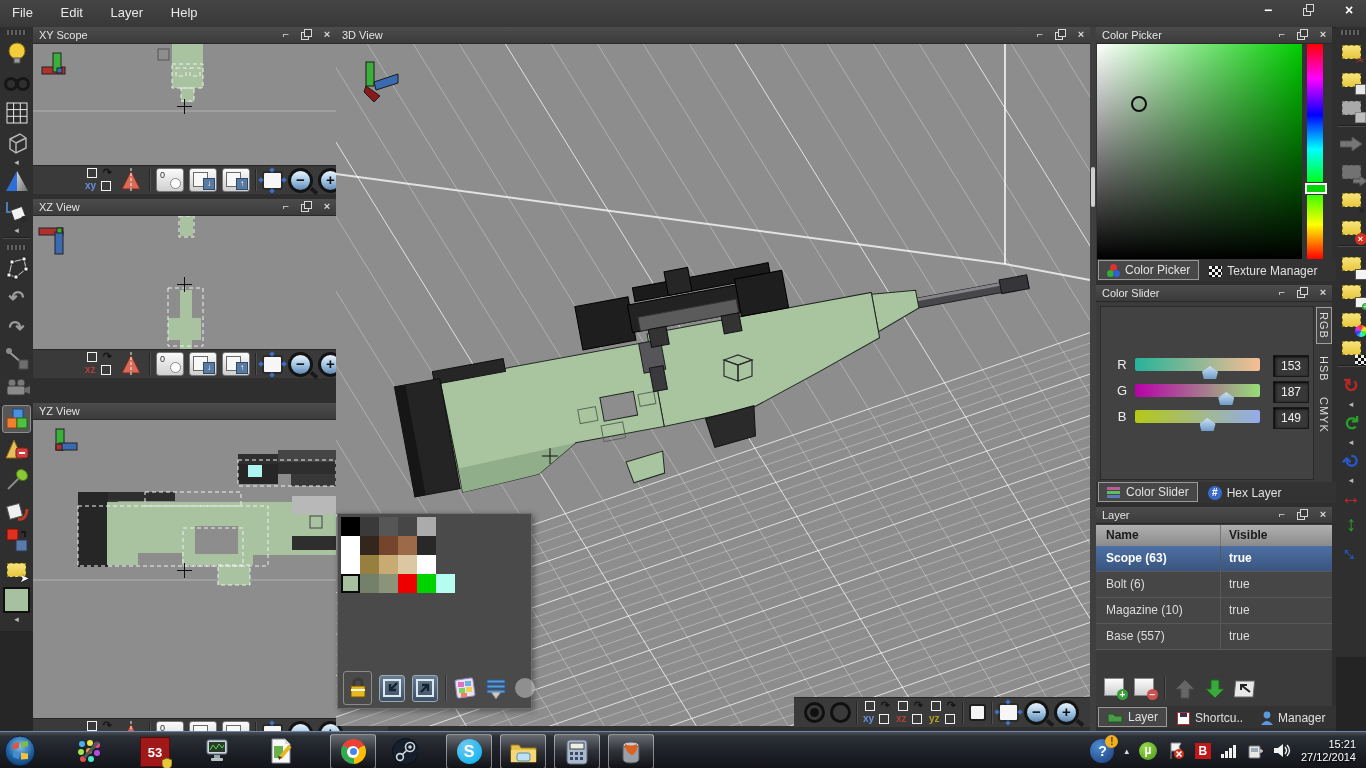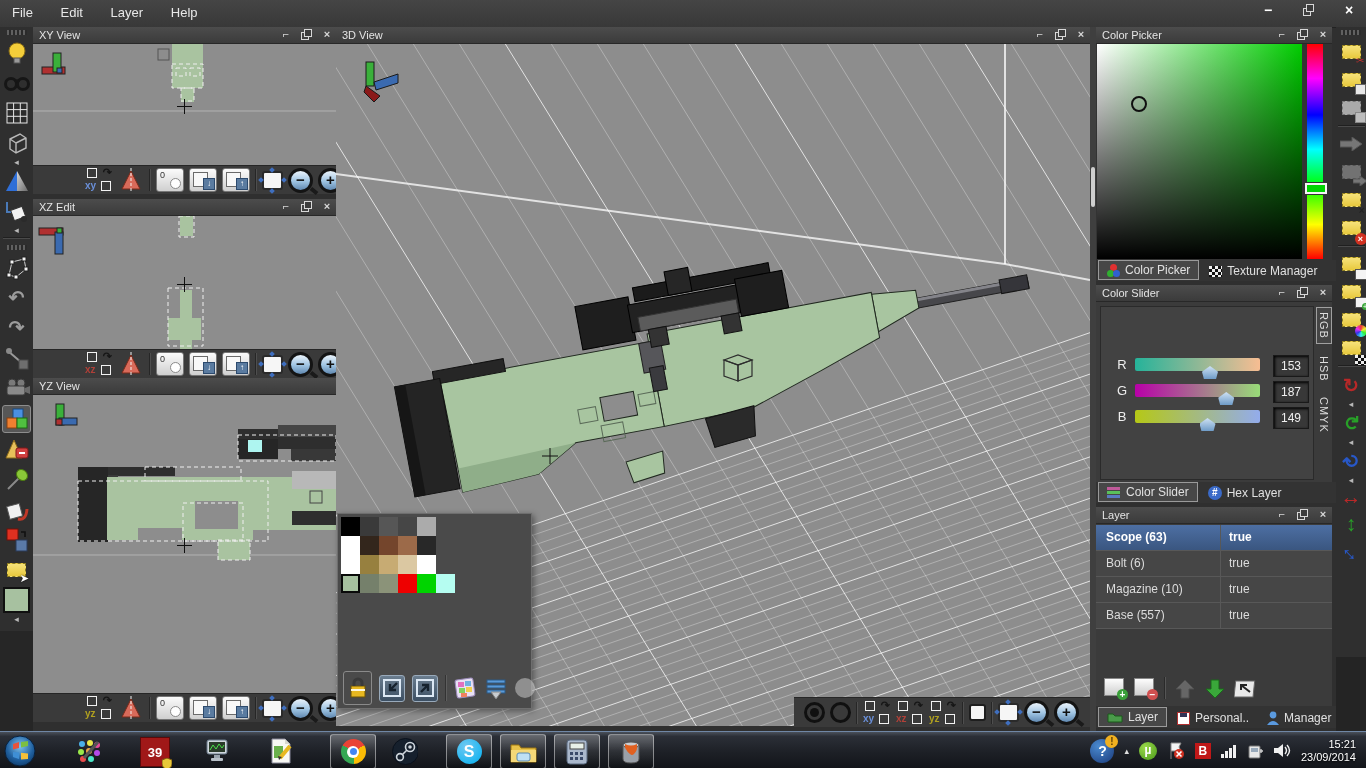--- a/index.html
+++ b/index.html
@@ -252,21 +252,21 @@
   <div class="ric">
     <div class="swatchbox" id="cur-color" style="background: rgb(167, 193, 160);"></div>
   </div>
   <div class="mini-arrow">◂</div>
   <div style="flex:1"></div>
   <div style="width:33px;height:100px;background:#262626"></div>
 </div>
 
 <div class="abs" style="left:33px;top:27px;width:303px;height:166px">
   <div class="phead">
-    <span>XY View</span>
+    <span>XY Scope</span>
     <span class="ph-icons">
       <span class="ph-ic">⌐</span>
       <span class="ic-detach">
           <b></b>
           <i></i>
         </span>
       <span class="ph-ic">×</span>
     </span>
   </div>
   <div class="view-body" style="left:0;top:17px;width:303px;height:121px">
@@ -322,21 +322,21 @@
         <i style="left:6px;top:-5px"></i>
         <i style="left:6px;bottom:-5px"></i>
     </div>
     <div class="lens">−</div>
     <div class="lens">+</div>
   </div>
 </div>
 
 <div class="abs" style="left:33px;top:199px;width:303px;height:178px">
   <div class="phead">
-    <span>XZ Edit</span>
+    <span>XZ View</span>
     <span class="ph-icons">
       <span class="ph-ic">⌐</span>
       <span class="ic-detach">
           <b></b>
           <i></i>
         </span>
       <span class="ph-ic">×</span>
     </span>
   </div>
   <div class="view-body" style="left:0;top:17px;width:303px;height:133px">
@@ -387,21 +387,21 @@
       <i style="left:-5px;top:5px"></i>
         <i style="right:-5px;top:5px"></i>
         <i style="left:6px;top:-5px"></i>
         <i style="left:6px;bottom:-5px"></i>
     </div>
     <div class="lens">−</div>
     <div class="lens">+</div>
   </div>
 </div>
 
-<div class="abs" style="left:33px;top:378px;width:366px;height:343px">
+<div class="abs" style="left:33px;top:403px;width:366px;height:343px">
   <div class="phead">
     <span>YZ View</span>
     <span class="ph-icons">
       <span class="ph-ic">⌐</span>
       <span class="ic-detach">
           <b></b>
           <i></i>
         </span>
       <span class="ph-ic">×</span>
     </span>
@@ -859,20 +859,24 @@
     <span class="ph-icons">
       <span class="ph-ic">⌐</span>
       <span class="ic-detach">
           <b></b>
           <i></i>
         </span>
       <span class="ph-ic">×</span>
     </span>
   </div>
   <div class="abs" style="left:0;top:18px;width:236px">
+    <div class="lhead">
+      <div class="lc-name" style="border-right-color:#777">Name</div>
+      <div class="lc-vis">Visible</div>
+    </div>
     <div class="lrow sel">
       <div class="lc-name">Scope (63)</div>
       <div class="lc-vis">true</div>
     </div>
     <div class="lrow">
       <div class="lc-name">Bolt (6)</div>
       <div class="lc-vis">true</div>
     </div>
     <div class="lrow">
       <div class="lc-name">Magazine (10)</div>
@@ -915,21 +919,21 @@
       <svg width="16" height="12">
           <path d="M1 3 h5 l2 2 h7 v6 h-14 z" fill="#4a9a4a" stroke="#1a5a1a"></path>
         </svg>
       <span>Layer</span>
     </div>
     <div class="tab">
       <svg width="13" height="13">
           <rect x="0" y="0" width="13" height="13" fill="#fff" stroke="#b03030" stroke-width="2"></rect>
           <rect x="3" y="1" width="7" height="4" fill="#335"></rect>
         </svg>
-      <span>Personal..</span>
+      <span>Shortcu..</span>
     </div>
     <div class="tab">
       <svg width="12" height="14">
           <circle cx="6" cy="4" r="3.4" fill="#5a9ae0"></circle>
           <path d="M0 14 q6 -8 12 0 z" fill="#5a9ae0"></path>
         </svg>
       <span>Manager</span>
     </div>
   </div>
 </div>
@@ -1028,21 +1032,21 @@
           <circle cx="5" cy="14" r="3" fill="#9ae84a"></circle>
           <circle cx="13" cy="13" r="3" fill="#e8a44a"></circle>
           <circle cx="21" cy="15" r="3" fill="#b44ae8"></circle>
           <circle cx="7" cy="21" r="3" fill="#e84a4a"></circle>
           <circle cx="15" cy="21" r="3" fill="#4ae8c8"></circle>
           <line x1="8" y1="20" x2="22" y2="4" stroke="#555" stroke-width="3"></line>
         </g>
       </svg>
   </div>
   <div class="ticon" style="left:140px;width:28px;height:28px;top:5px;background:#a01818;border:1px solid #5a0a0a;color:#fff;font-weight:bold;font-size:13px">
-    <span>39</span>
+    <span>53</span>
     <svg width="10" height="11" style="position:absolute;right:-3px;bottom:-3px">
         <path d="M5 0 L10 2 V6 Q10 10 5 11 Q0 10 0 6 V2 Z" fill="#e8c83a" stroke="#7a5a10"></path>
       </svg>
   </div>
   <div class="ticon" style="left:205px">
     <svg width="26" height="26">
         <rect x="2" y="2" width="20" height="14" rx="2" fill="#cfd6dd" stroke="#6a7a8a"></rect>
         <rect x="4" y="4" width="16" height="10" fill="#2a3a2a"></rect>
         <polyline points="5,12 8,7 11,11 14,6 17,10 19,7" fill="none" stroke="#4ae04a"></polyline>
         <rect x="9" y="17" width="6" height="3" fill="#9aa4ae"></rect>
@@ -1139,16 +1143,16 @@
         </svg>
     </div>
     <div class="trayic">
       <svg width="17" height="15">
           <polygon points="0,5 4,5 9,1 9,14 4,10 0,10" fill="#f0f0f0"></polygon>
           <path d="M11 4 q3 3.5 0 7 M13 2 q5 5.5 0 11" fill="none" stroke="#f0f0f0" stroke-width="1.4"></path>
         </svg>
     </div>
     <div class="clock">
       <div>15:21</div>
-      <div>23/09/2014</div>
+      <div>27/12/2014</div>
     </div>
   </div>
 </div>
 
 </body></html>

